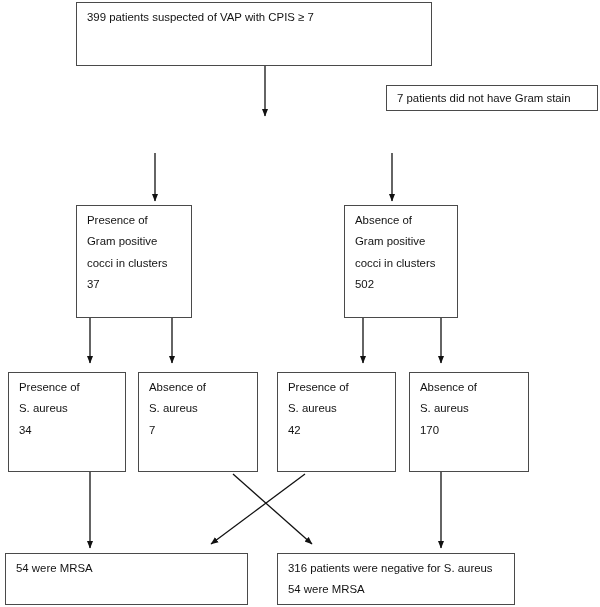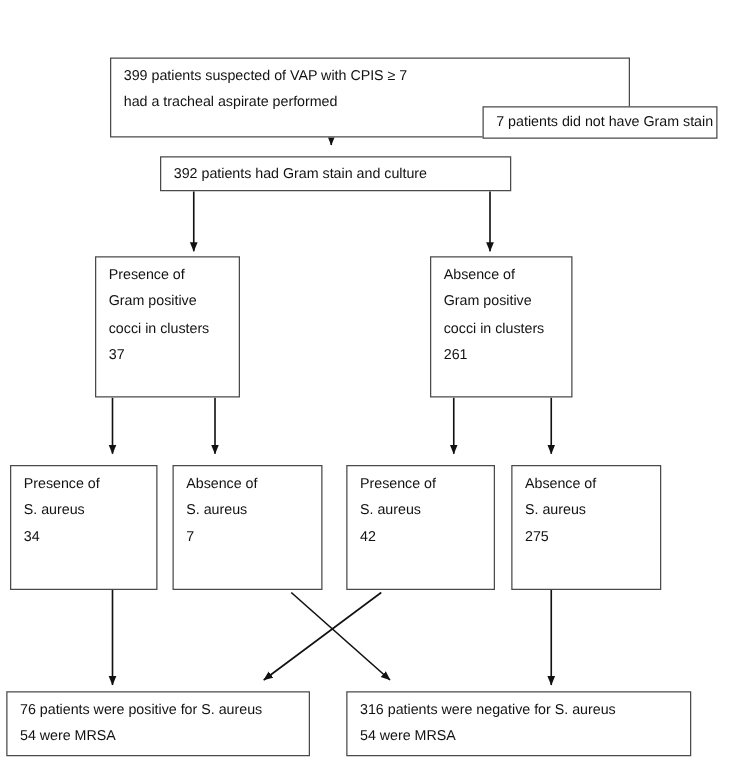--- a/index.html
+++ b/index.html
@@ -62,45 +62,41 @@
       <line x1="172" y1="318" x2="172" y2="363"></line>
       <line x1="363" y1="318" x2="363" y2="363"></line>
       <line x1="441" y1="318" x2="441" y2="363"></line>
       <line x1="90" y1="472" x2="90" y2="548"></line>
       <line x1="441" y1="472" x2="441" y2="548"></line>
       <line x1="233" y1="474" x2="312" y2="544"></line>
       <line x1="305" y1="474" x2="211" y2="544"></line>
     </g>
   </svg>
 
-  <div class="box" style="left:88px; top:2px; width:416px; height:64px;margin-top:44px;">
+  <div class="box" style="left:76px; top:2px; width:356px; height:64px;">
     <div class="ln">399 patients suspected of VAP with CPIS ≥ 7</div>
-    <div class="ln">had a tracheal aspirate performed</div>
   </div>
 
-  <div class="box" style="left:386px; top:85px; width:188px; height:26px; padding-top:7px;">
+  <div class="box" style="left:386px; top:85px; width:212px; height:26px; padding-top:7px;">
     <div class="ln">7 patients did not have Gram stain</div>
   </div>
 
-  <div class="box" style="left:128px; top:125px; width:281px; height:28px; padding-top:8px;">
-    <div class="ln">392 patients had Gram stain and culture</div>
-  </div>
 
   <div class="box" style="left:76px; top:205px; width:116px; height:113px;">
     <div class="ln">Presence of</div>
     <div class="ln">Gram positive</div>
     <div class="ln">cocci in clusters</div>
     <div class="ln">37</div>
   </div>
 
   <div class="box" style="left:344px; top:205px; width:114px; height:113px;">
     <div class="ln">Absence of</div>
     <div class="ln">Gram positive</div>
     <div class="ln">cocci in clusters</div>
-    <div class="ln">261</div>
+    <div class="ln">502</div>
   </div>
 
   <div class="box" style="left:8px; top:372px; width:118px; height:100px;">
     <div class="ln">Presence of</div>
     <div class="ln it">S. aureus</div>
     <div class="ln">34</div>
   </div>
 
   <div class="box" style="left:138px; top:372px; width:120px; height:100px;">
     <div class="ln">Absence of</div>
@@ -110,26 +106,25 @@
 
   <div class="box" style="left:277px; top:372px; width:119px; height:100px;">
     <div class="ln">Presence of</div>
     <div class="ln it">S. aureus</div>
     <div class="ln">42</div>
   </div>
 
   <div class="box" style="left:409px; top:372px; width:120px; height:100px;">
     <div class="ln">Absence of</div>
     <div class="ln it">S. aureus</div>
-    <div class="ln">275</div>
+    <div class="ln">170</div>
   </div>
 
   <div class="box" style="left:5px; top:553px; width:243px; height:52px;">
-    <div class="ln"><span>76 patients were positive for </span><span class="it">S. aureus</span></div>
     <div class="ln">54 were MRSA</div>
   </div>
 
-  <div class="box" style="left:277px; top:553px; width:276px; height:52px;">
+  <div class="box" style="left:277px; top:553px; width:238px; height:52px;">
     <div class="ln"><span>316 patients were negative for </span><span class="it">S. aureus</span></div>
     <div class="ln">54 were MRSA</div>
   </div>
 
 </div>
 
 </body></html>

